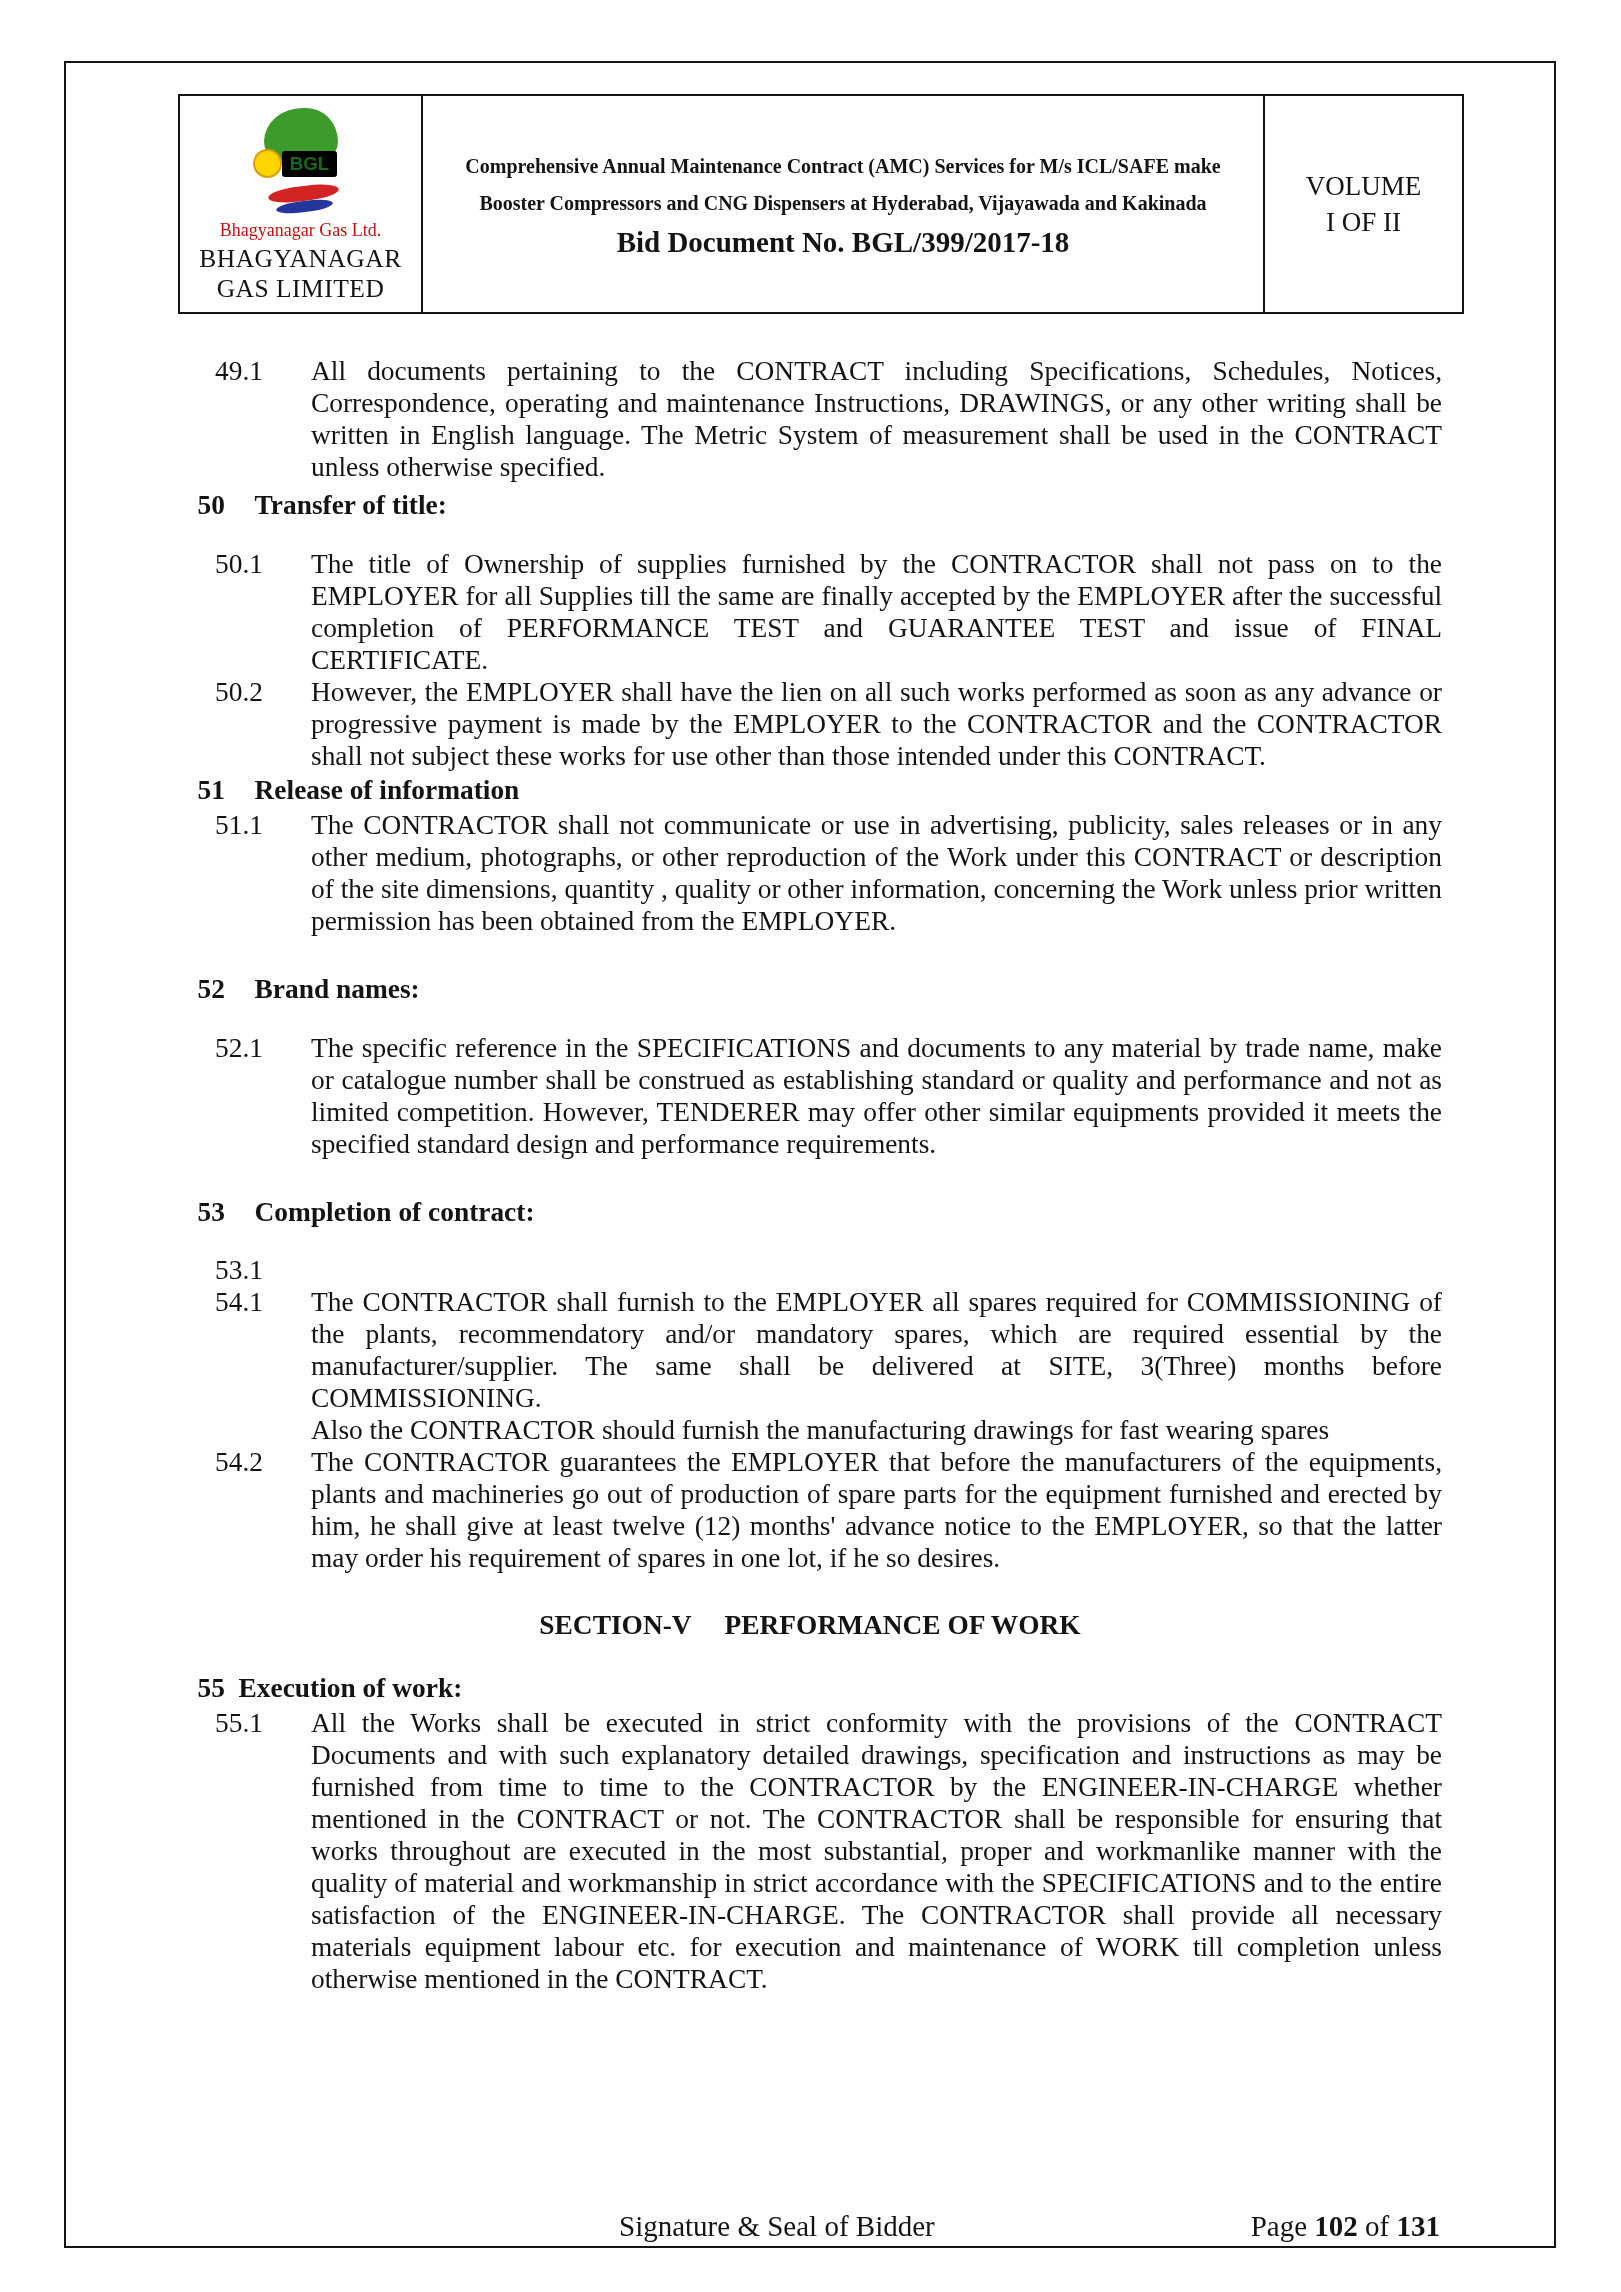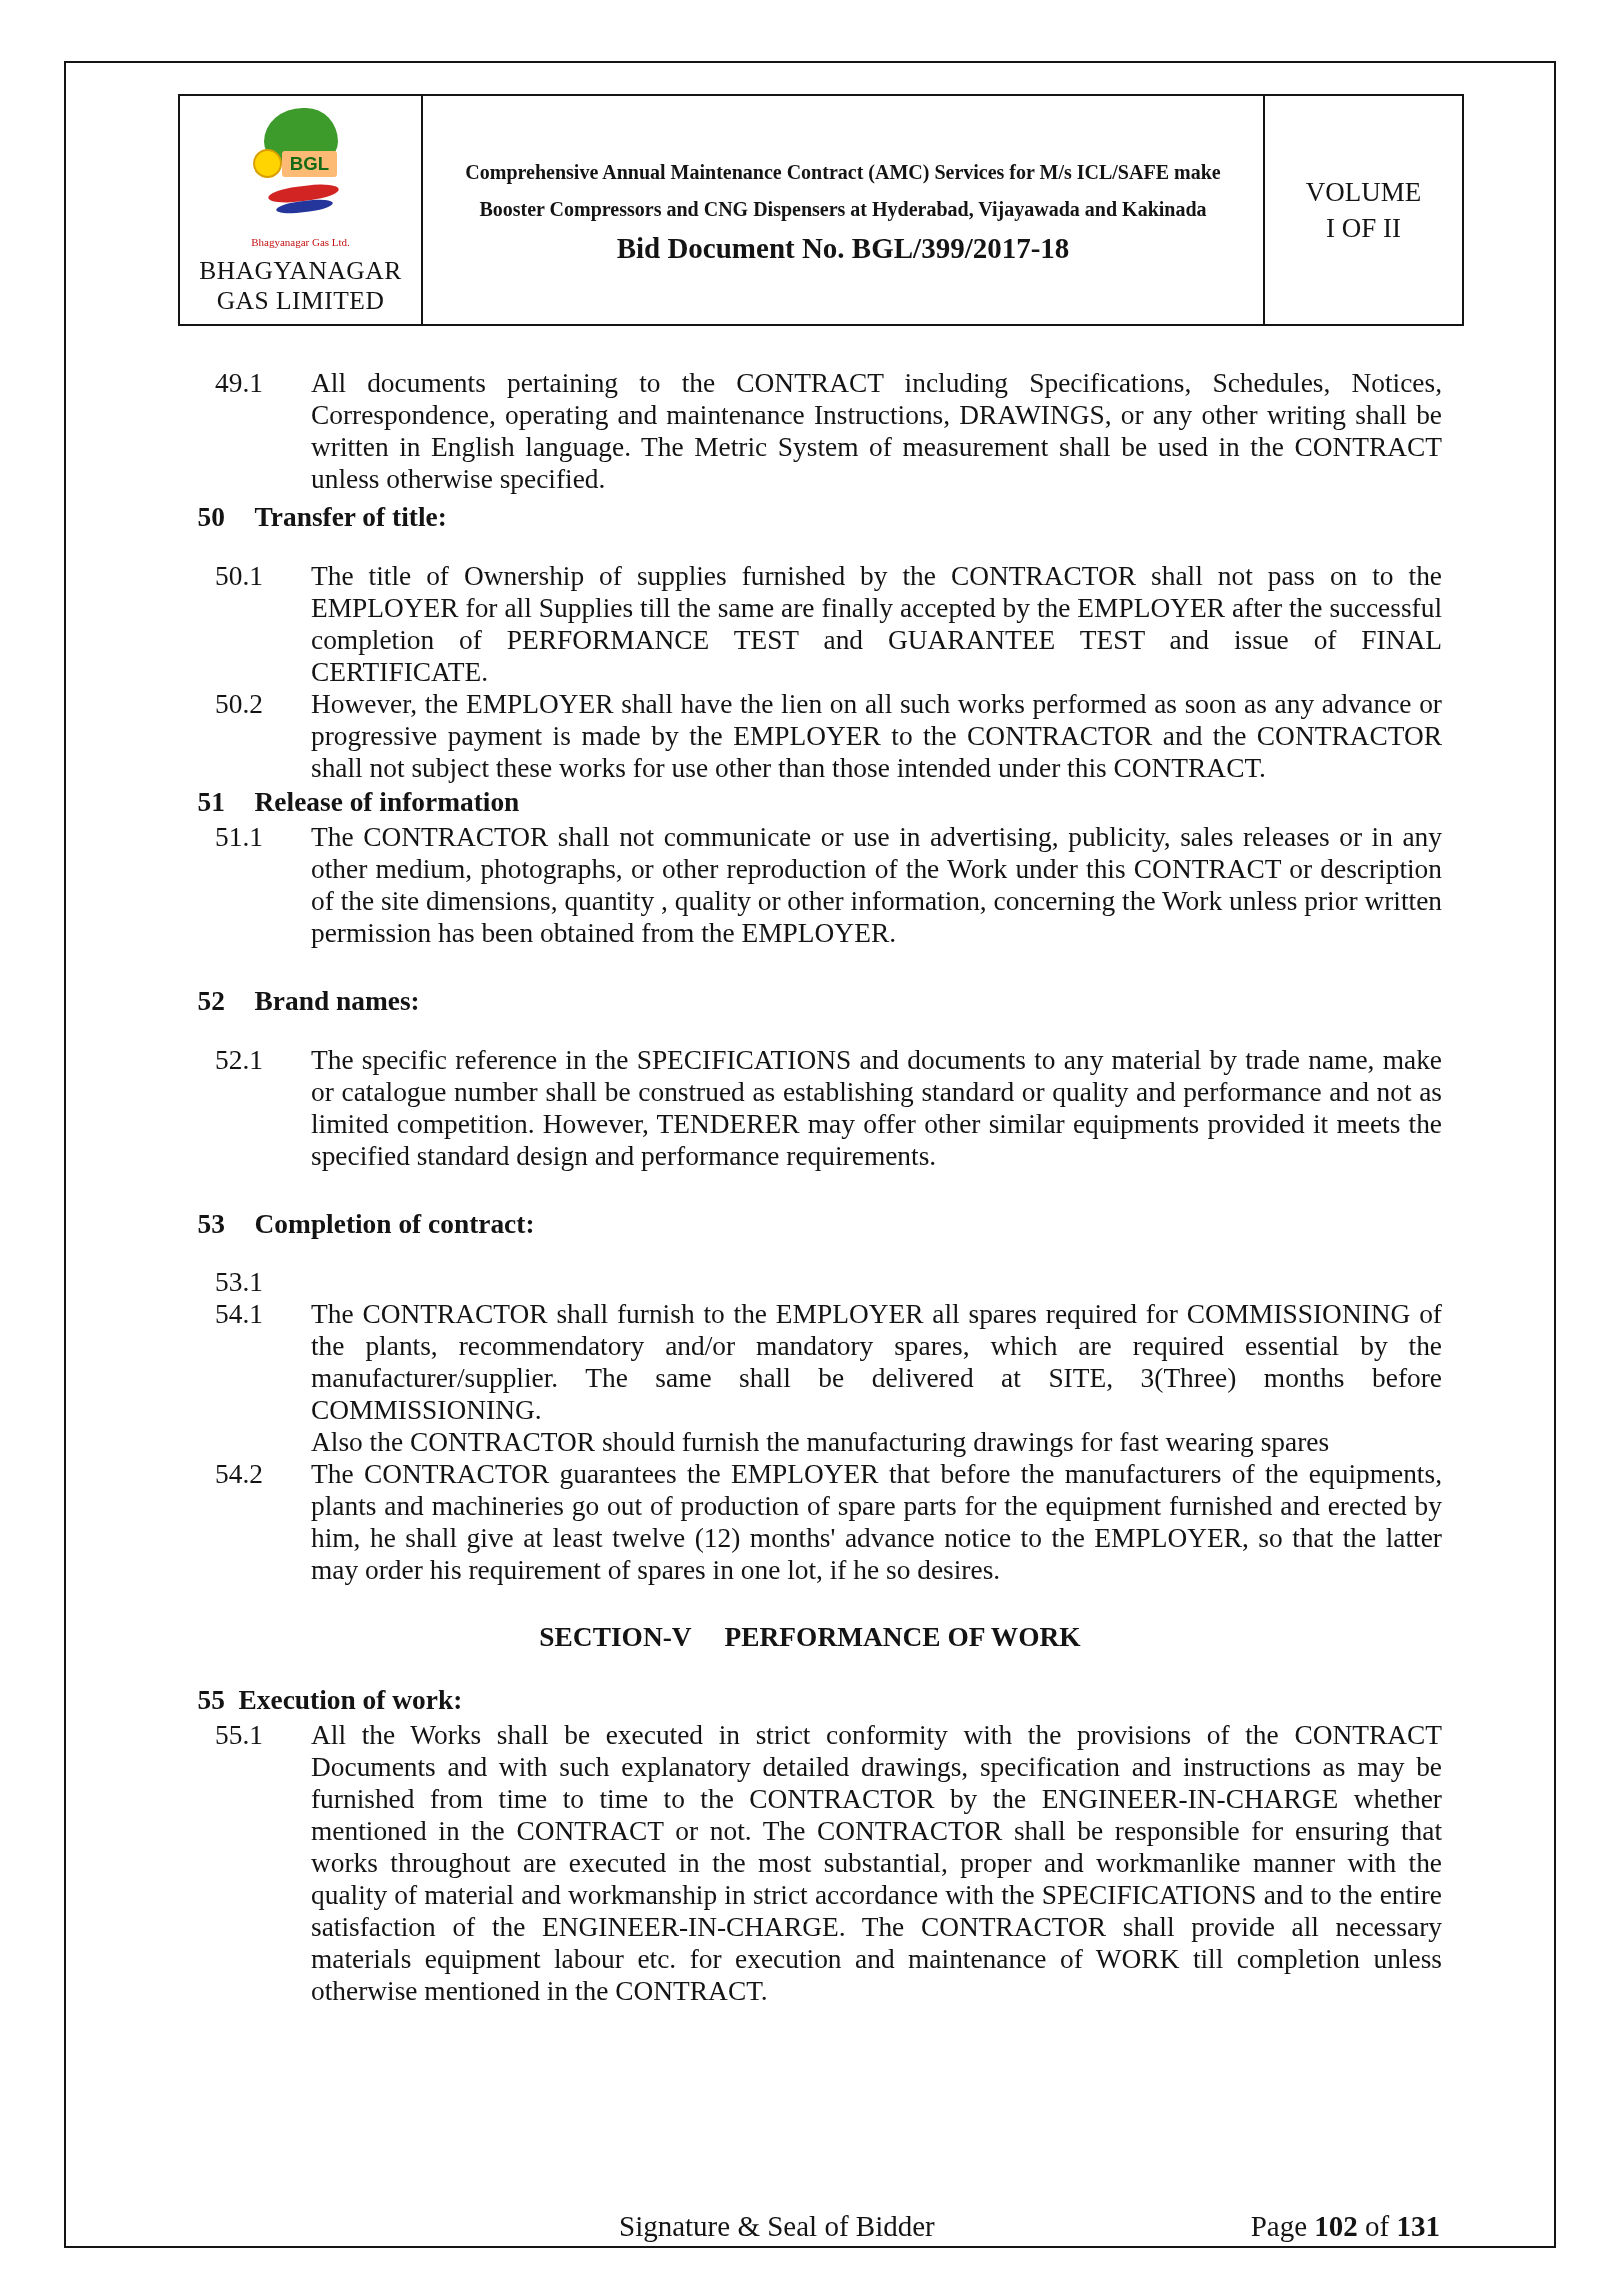--- a/index.html
+++ b/index.html
@@ -41,34 +41,34 @@
     position: absolute; left: 37px; top: 2px; width: 74px; height: 59px;
     background: #3c9b2a;
     border-radius: 55% 45% 50% 50% / 60% 60% 45% 45%;
   }
   .sun {
     position: absolute; left: 25.5px; top: 43px; width: 29px; height: 29px;
     background: #ffd400; border: 2px solid #d99e00; border-radius: 50%;
   }
   .bgl-pill {
     position: absolute; left: 55px; top: 45px;
-    background: #fdba74; color: #156b15;
+    background: #000000; color: #156b15;
     font-weight: 700; font-size: 18.6px; line-height: 1;
     padding: 3.9px 7.8px; border-radius: 2.9px;
     font-family: "Liberation Sans", sans-serif;
   }
   .swoosh-red {
     position: absolute; left: 41px; top: 80px; width: 71px; height: 14.7px;
     background: #d32424; border-radius: 50% / 60%; transform: rotate(-7deg);
   }
   .swoosh-blue {
     position: absolute; left: 49px; top: 95px; width: 57px; height: 10.8px;
     background: #24369b; border-radius: 50% / 60%; transform: rotate(-7deg);
   }
-  .logo-caption { color: #c41111; font-size: 11px; line-height: 16.7px; margin-top: 14px; }
+  .logo-caption { color: #c41111; font-size: 18px; line-height: 16.7px; margin-top: 2px; }
   .org-name { font-size: 25.5px; line-height: 30px; margin-top: 5.9px; letter-spacing: 0.5px; }
   .org-name span { display: block; }
 
   
   .content {
     margin: 41px 0 0 112px;
     width: 1264px;
     font-size: 27.4px;
     line-height: 32px;
   }

